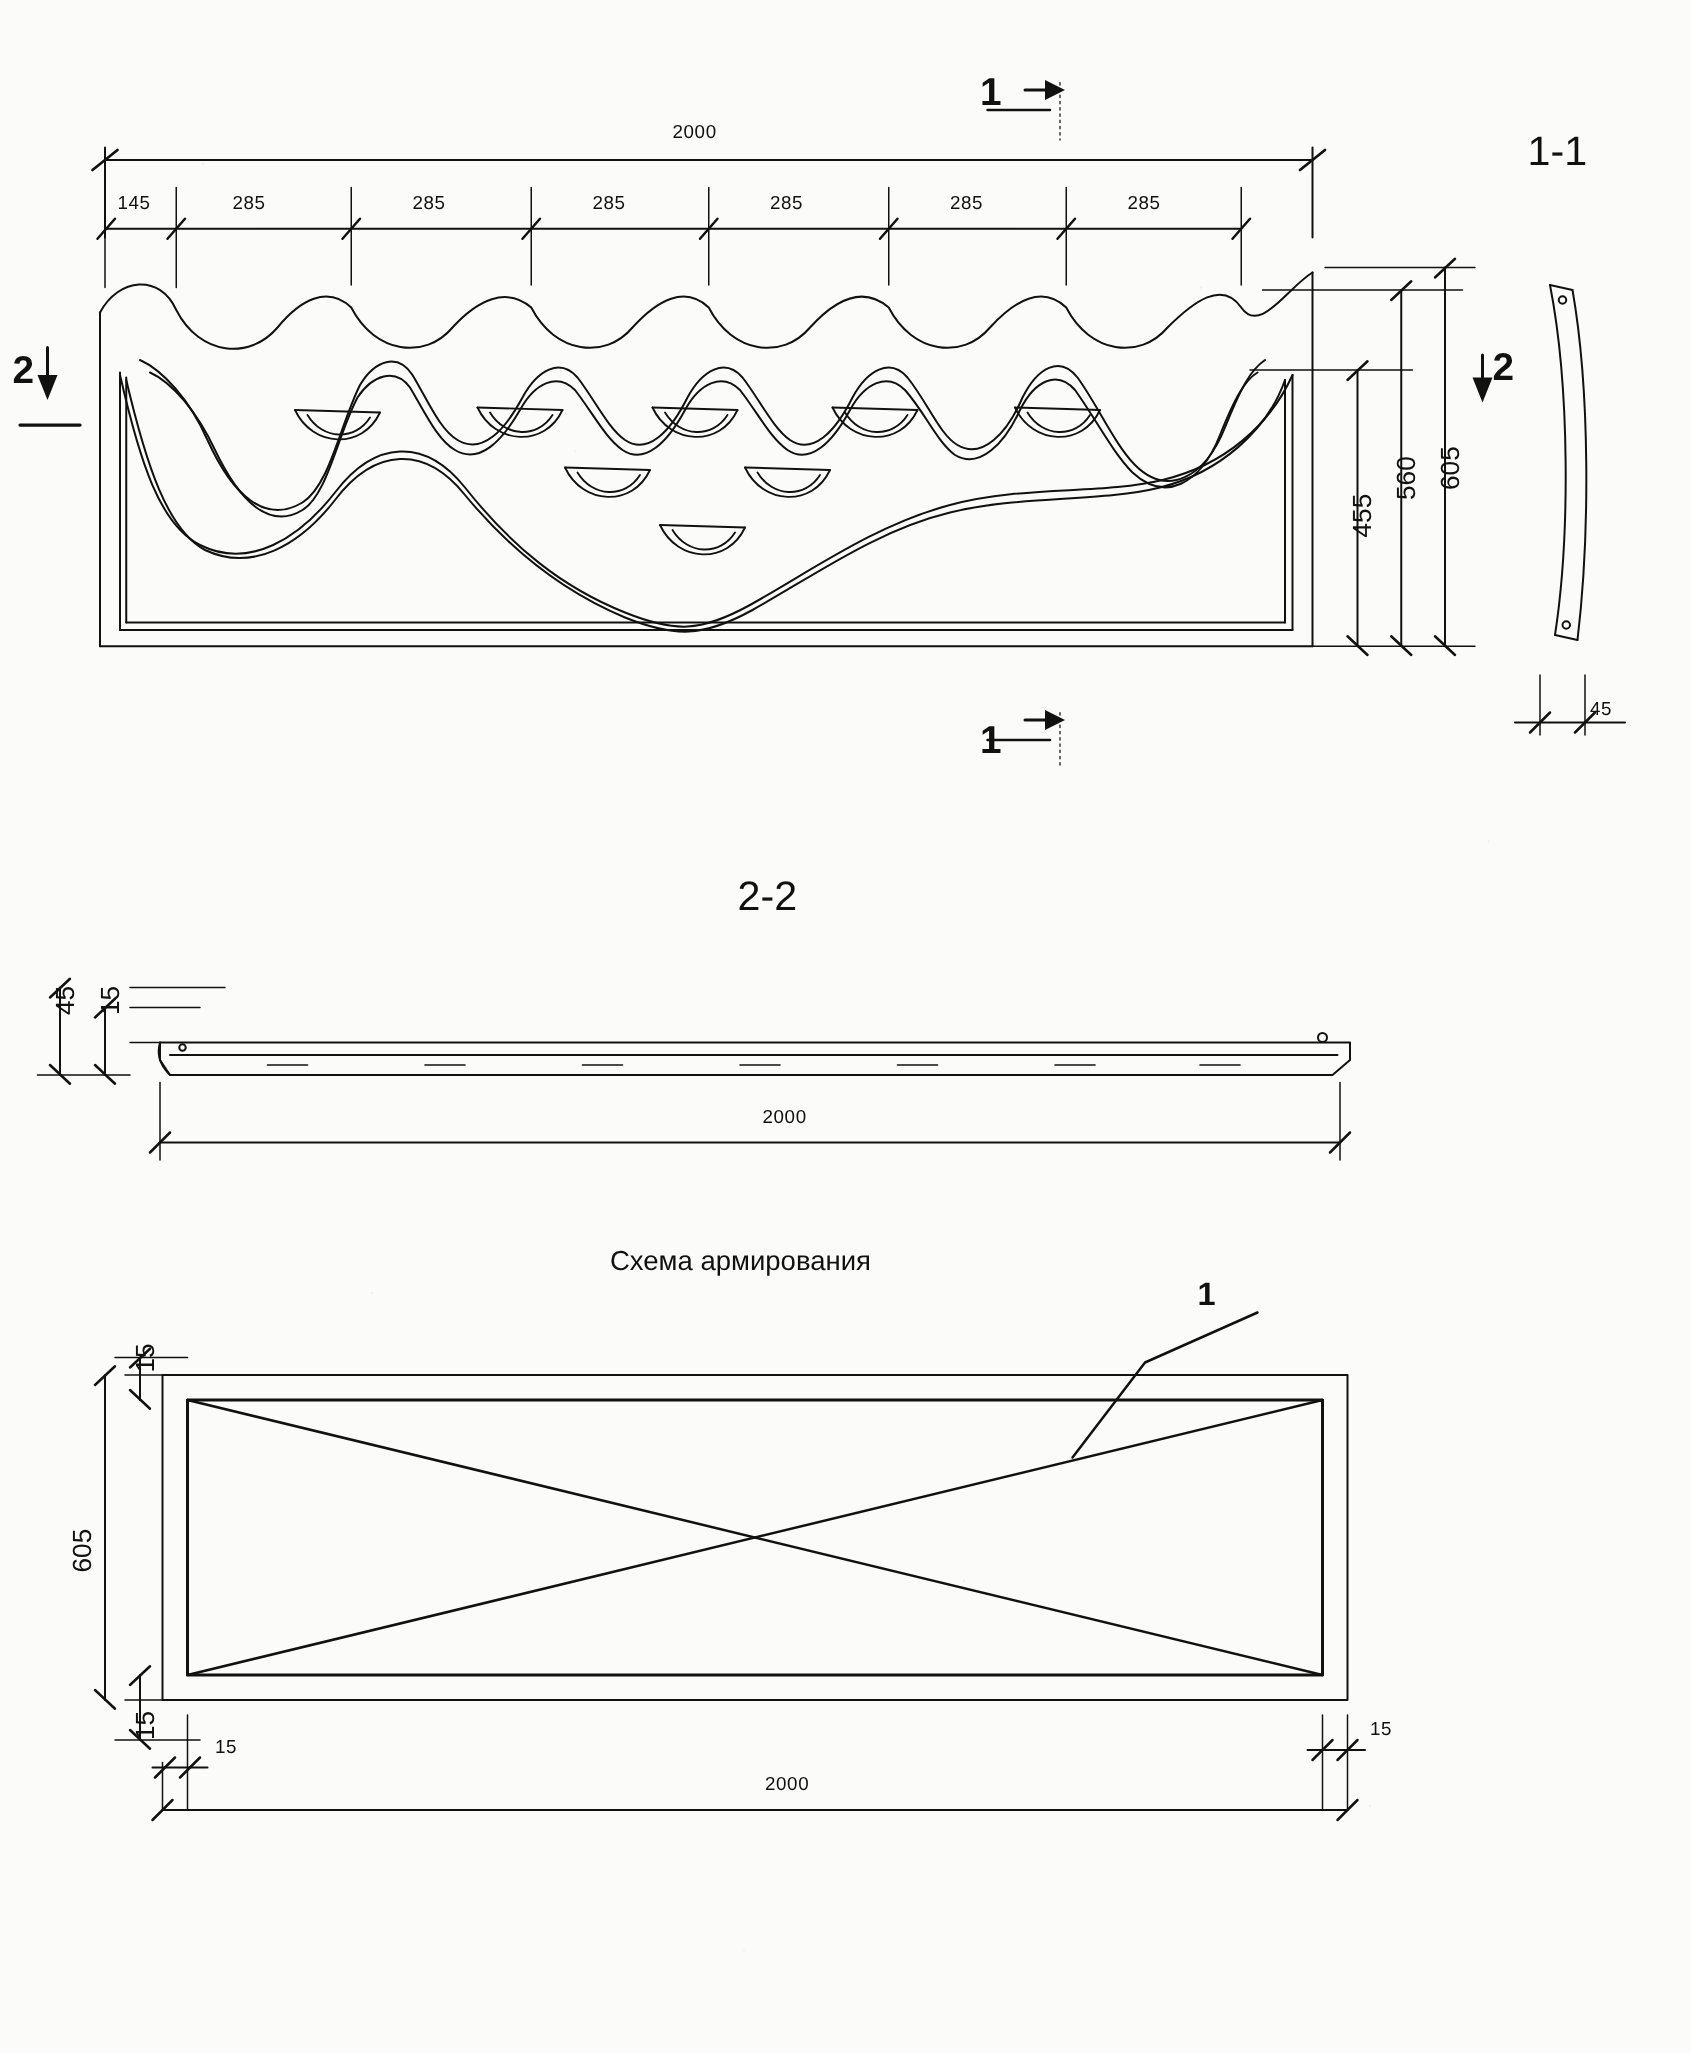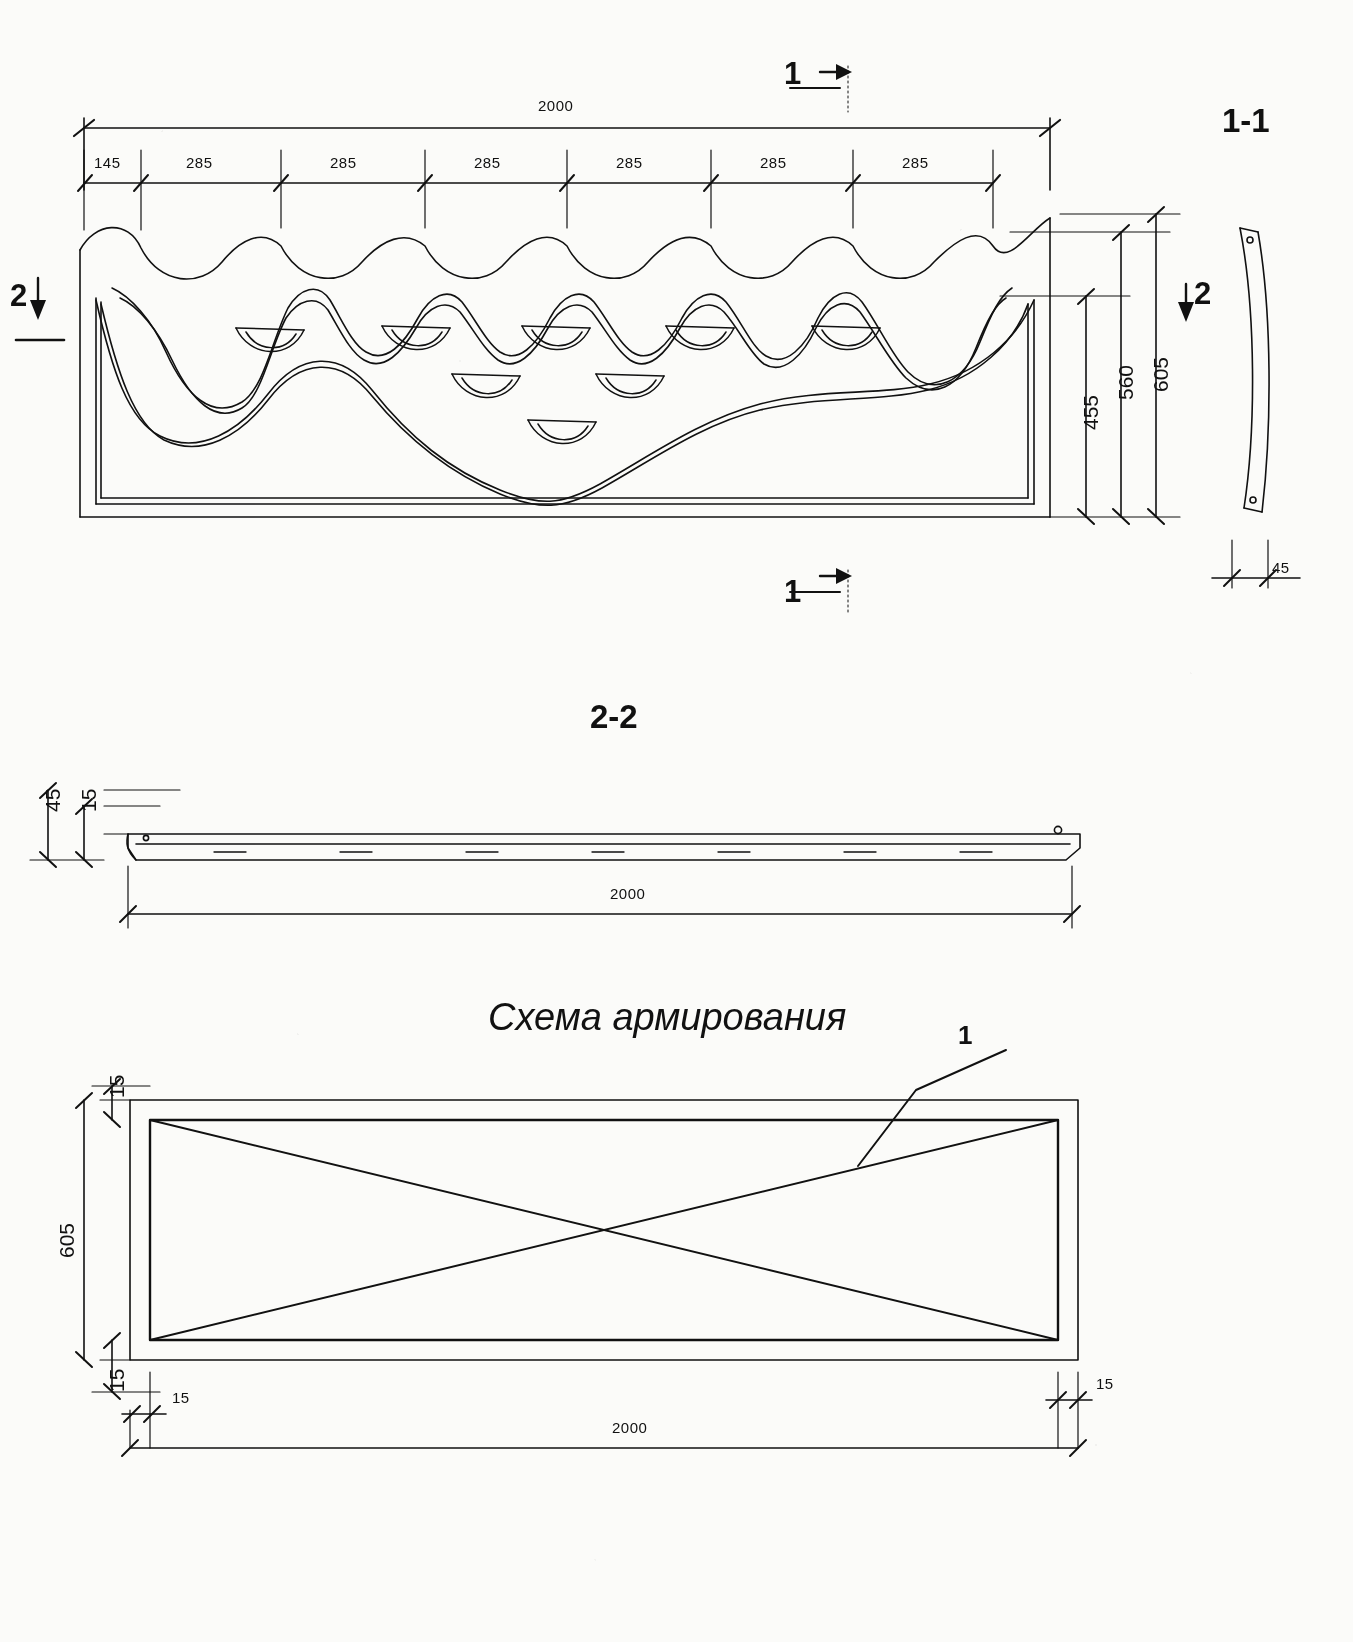--- a/index.html
+++ b/index.html
@@ -50,29 +50,28 @@
     font-size: 15px;
     letter-spacing: 0.5px;
   }
   .dim-v {
     font-size: 21px;
     transform-origin: left top;
     transform: rotate(-90deg);
   }
   .secttl {
     font-size: 33px;
-    font-weight: bold;
+    font-weight: normal;
   }
   .sectmark {
     font-size: 31px;
     font-weight: bold;
   }
   .heading {
-    font-size: 38px;
-    font-style: italic;
+    font-size: 22px;
   }
   .poslbl {
     font-size: 26px;
     font-weight: bold;
   }
 </style>
 </head>
 <body>
 
 <div id="sheet">

